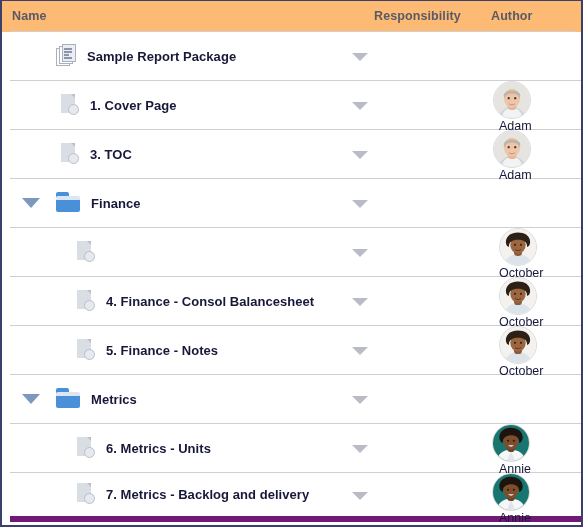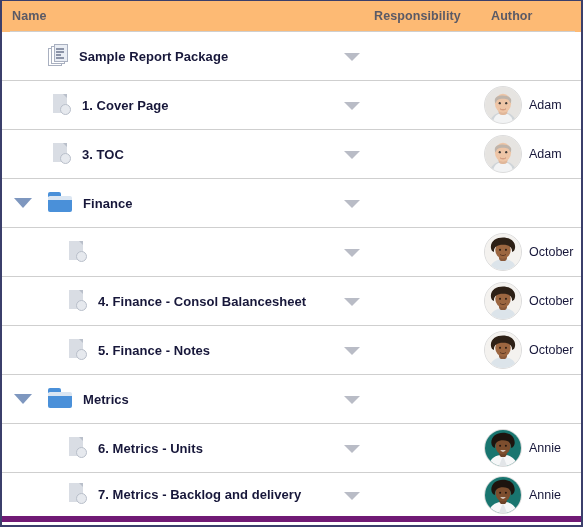--- a/index.html
+++ b/index.html
@@ -36,21 +36,21 @@
     letter-spacing:.1px;
     white-space:nowrap;
   }
   .hcell.name{left:10px;}
   .hcell.resp{left:372px;}
   .hcell.auth{left:489px;}
   .head-rule{
     position:absolute;left:8px;right:6px;bottom:0;height:1px;background:#cfcfcf;
   }
   
-  .rows{position:relative;}
+  .rows{position:relative;padding-left:8px;}
   .row{
     position:relative;
     height:49px;
     box-sizing:border-box;
     border-bottom:1px solid #cfcfcf;
     background:#fff;
   }
   .row:last-child{border-bottom:6px solid #701a75;}
 
   
@@ -153,21 +153,21 @@
     border-left:8px solid transparent;
     border-right:8px solid transparent;
     border-top:8px solid #b9bcc6;
     cursor:pointer;
   }
 
   
   .authorcell{
     position:absolute;
     left:482px;top:0;bottom:0;
-    display:flex;align-items:center;
+    display:flex;align-items:center;flex-direction:column;
   }
   .avatar{
     width:38px;height:38px;border-radius:50%;
     border:1px solid #dcdcdc;
     box-sizing:border-box;
     overflow:hidden;position:relative;
     flex:0 0 auto;
     background:#f2f2f2;
   }
   .avatar svg{display:block;width:100%;height:100%;}

